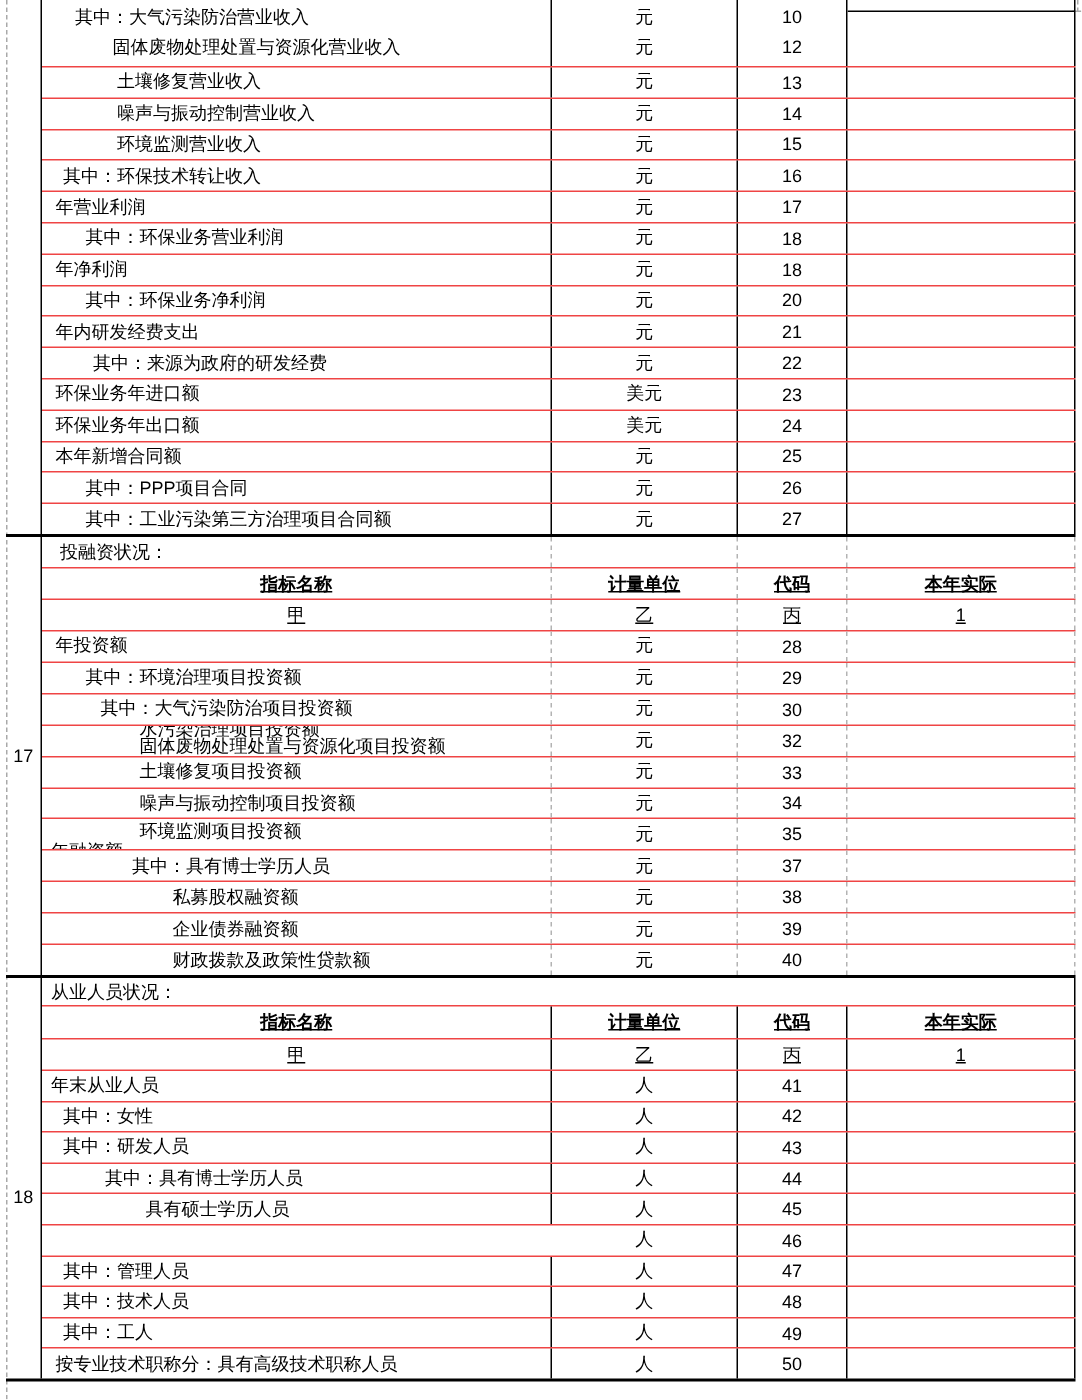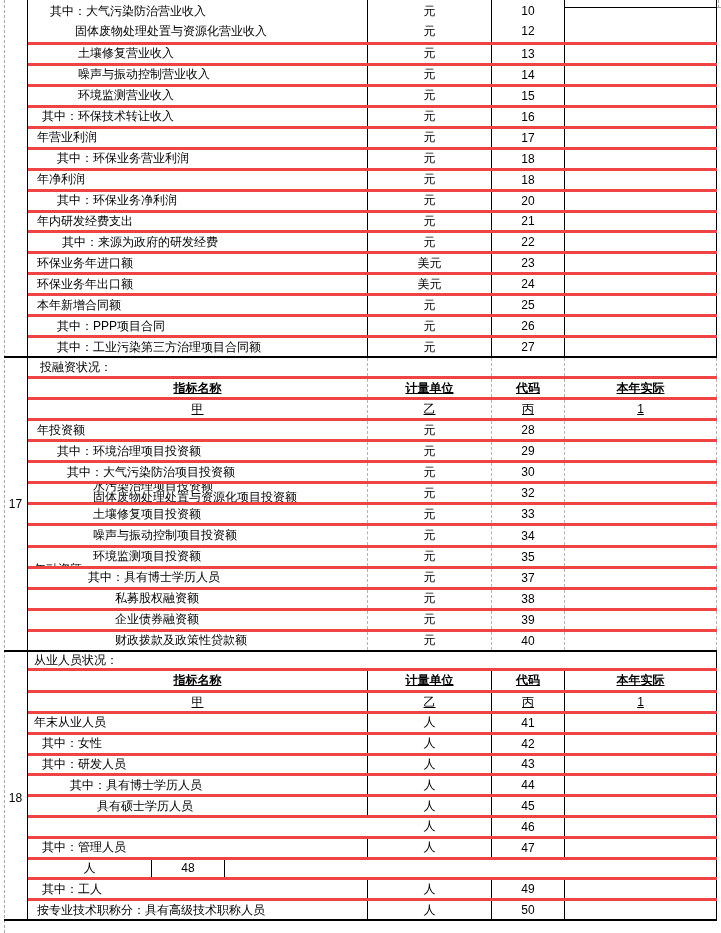--- a/index.html
+++ b/index.html
@@ -5,21 +5,21 @@
   html,body{margin:0;padding:0;background:#fff;}
   .canvas{position:relative;width:721px;height:933px;background:#ffffff;
     font-family:"Liberation Sans","DejaVu Sans",sans-serif;font-size:12px;color:#000;overflow:hidden;}
   .page-dash{position:absolute;top:0;height:933px;width:0;border-left:1px dashed #a9a9a9;}
   .corner-v{position:absolute;left:718px;top:0;height:8px;width:0;border-left:1px dashed #a9a9a9;}
   .corner-h{position:absolute;left:715px;top:7px;width:6px;height:0;border-top:1px dashed #a9a9a9;}
   .numcol{position:absolute;left:4px;top:0;width:24px;height:919px;border-right:1px solid #000;box-sizing:border-box;}
   .num-label{position:absolute;left:4px;width:23px;text-align:center;}
   .sep{position:absolute;left:4px;width:713px;height:2px;background:#000;}
   .section{position:absolute;left:28px;width:689px;display:flex;flex-direction:column;box-sizing:border-box;}
-  .row{display:flex;flex:1 1 0;min-height:0;border-bottom:3px solid #ef4444;box-sizing:border-box;position:relative;}
+  .row{display:flex;flex:1 1 0;min-height:0;border-bottom:1px solid #ef4444;box-sizing:border-box;position:relative;}
   .row.noline{border-bottom:none;}
   .cell{position:relative;overflow:hidden;box-sizing:border-box;}
   .c-name{width:340px;display:flex;align-items:center;white-space:nowrap;}
   .c-unit{width:124px;display:flex;align-items:center;justify-content:center;}
   .c-code{width:73px;display:flex;align-items:center;justify-content:center;}
   .c-val{flex:1 1 0;display:flex;align-items:center;justify-content:center;}
   .c-full{flex:1 1 0;display:flex;align-items:center;white-space:nowrap;}
   .sec-solid .cell{border-right:1px solid #000;}
   .sec-dash .cell{border-right:1px dashed #b3b3b3;}
   .hdr{font-weight:bold;}
@@ -295,20 +295,21 @@
         <div class="cell c-code">46</div>
         <div class="cell c-val"></div>
       </div>
       <div class="row">
         <div class="cell c-name" style="padding-left: 14px;">其中：管理人员</div>
         <div class="cell c-unit">人</div>
         <div class="cell c-code">47</div>
         <div class="cell c-val"></div>
       </div>
       <div class="row">
+        <div class="cell c-name" style="padding-left: 14px;">其中：技术人员</div>
         <div class="cell c-unit">人</div>
         <div class="cell c-code">48</div>
         <div class="cell c-val"></div>
       </div>
       <div class="row">
         <div class="cell c-name" style="padding-left: 14px;">其中：工人</div>
         <div class="cell c-unit">人</div>
         <div class="cell c-code">49</div>
         <div class="cell c-val"></div>
       </div>

